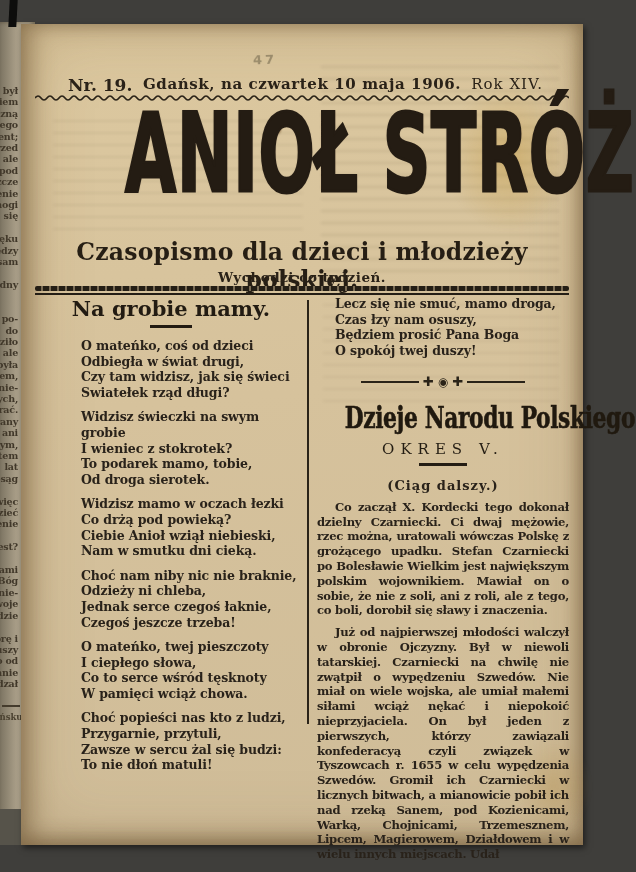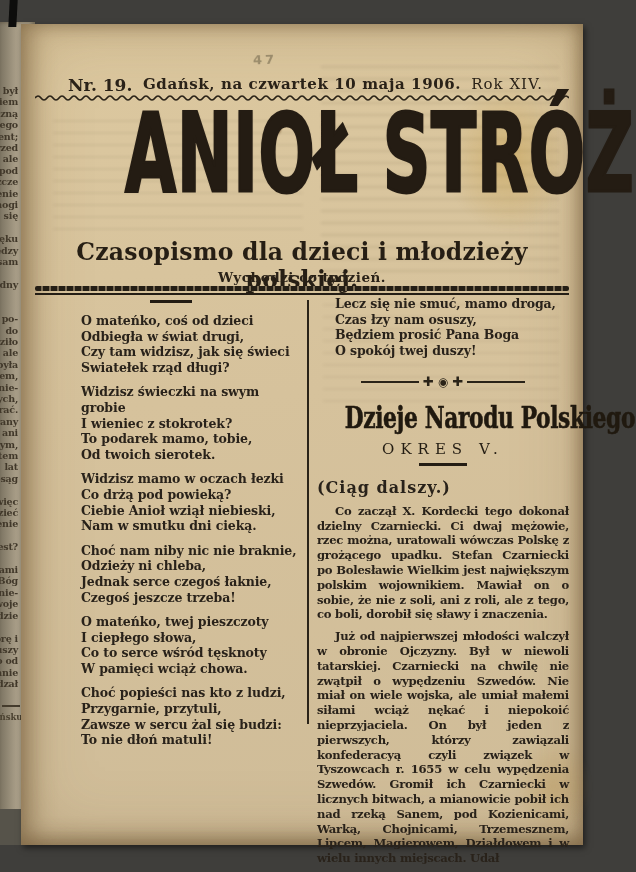--- a/index.html
+++ b/index.html
@@ -89,21 +89,21 @@
   .orn-line{width:58px;height:1.6px;background:#2a2318;}
   .orn-cross{font-family:"DejaVu Sans",sans-serif;font-size:13px;font-weight:bold;}
   .orn-center{font-family:"DejaVu Sans",sans-serif;font-size:12px;}
   .art-title{text-align:center;white-space:nowrap;}
   .art-title span{display:inline-block;transform:scale(.84,1.12);transform-origin:top center;
         font-weight:bold;font-size:26px;color:#20190f;letter-spacing:-.5px;
         -webkit-text-stroke:.5px #20190f;}
   .okres{text-align:center;font-weight:normal;font-size:15px;letter-spacing:6px;margin-top:9px;
          color:#241d13;}
   .okres-underline{width:48px;height:2.5px;background:#241d13;margin:5px auto 0 auto;}
-  .contin{text-align:left;font-weight:bold;font-size:16px;margin-top:12px;letter-spacing:1px;}
+  .contin{text-align:center;font-weight:bold;font-size:13px;margin-top:12px;letter-spacing:1px;}
   .subhead{text-align:center;font-weight:bold;font-size:14px;margin-top:6px;letter-spacing:.8px;
            color:#20190f;}
   .para{font-weight:bold;font-size:11.6px;line-height:14.8px;text-align:justify;
         text-indent:18px;letter-spacing:-.25px;margin-top:7px;}
 </style>
 </head>
 <body>
 
 <div class="scene">
 
@@ -194,29 +194,30 @@
     </div>
 
     <div class="subtitle">Czasopismo dla dzieci i młodzieży polskiej.</div>
     <div class="frequency">Wychodzi co tydzień.</div>
     <div class="thickrule"></div>
     <div class="thinrule"></div>
 
     <div class="col-divider"></div>
 
     <div class="lcol">
+      <div class="poem-title">Na grobie mamy.</div>
       <div class="poem-underline"></div>
       <div class="stanza">O mateńko, coś od dzieci
 Odbiegła w świat drugi,
 Czy tam widzisz, jak się świeci
 Swiatełek rząd długi?</div>
       <div class="stanza">Widzisz świeczki na swym grobie
 I wieniec z stokrotek?
 To podarek mamo, tobie,
-Od twoich sierotek.</div>
+Od droga sierotek.</div>
       <div class="stanza">Widzisz mamo w oczach łezki
 Co drżą pod powieką?
 Ciebie Anioł wziął niebieski,
 Nam w smutku dni cieką.</div>
       <div class="stanza">Choć nam niby nic nie braknie,
 Odzieży ni chleba,
 Jednak serce czegoś łaknie,
 Czegoś jeszcze trzeba!</div>
       <div class="stanza">O mateńko, twej pieszczoty
 I ciepłego słowa,

